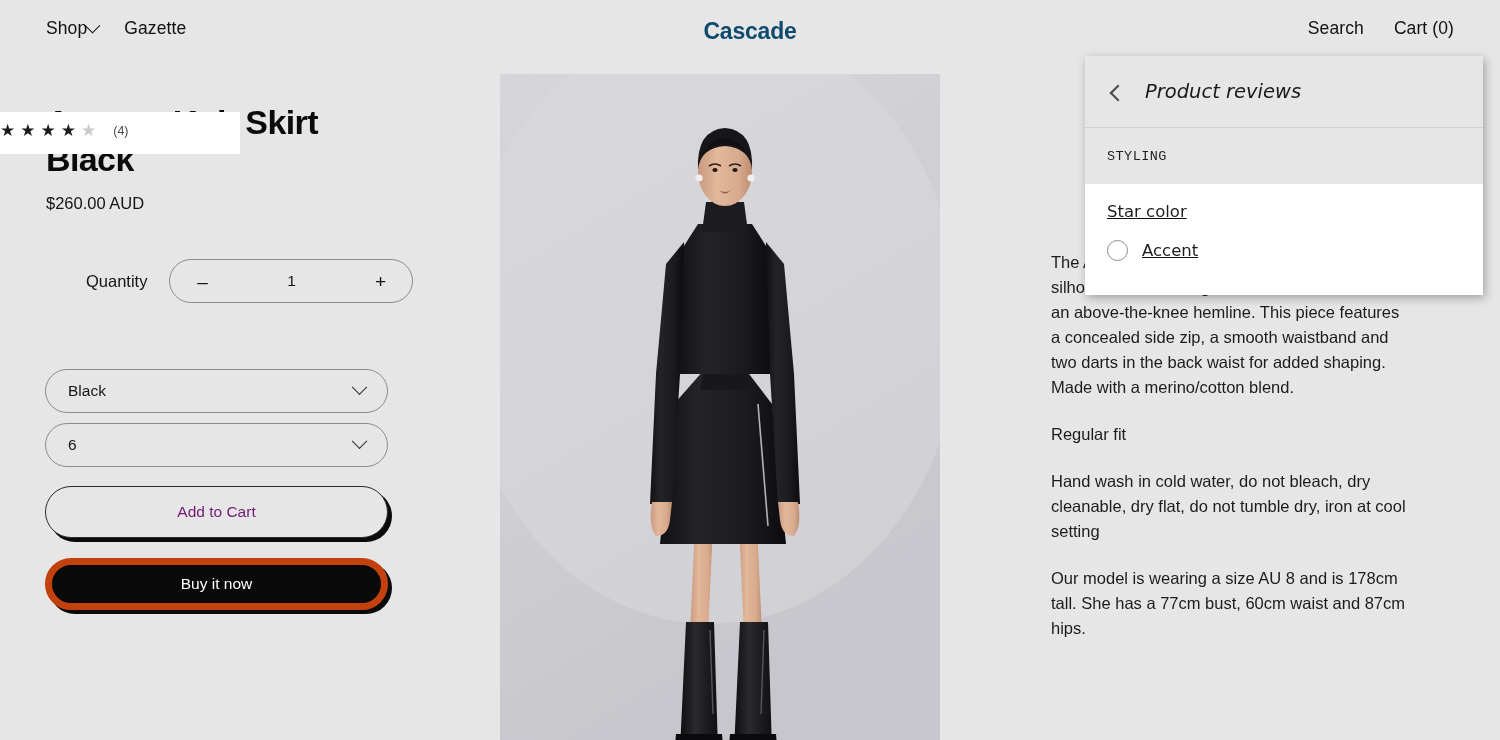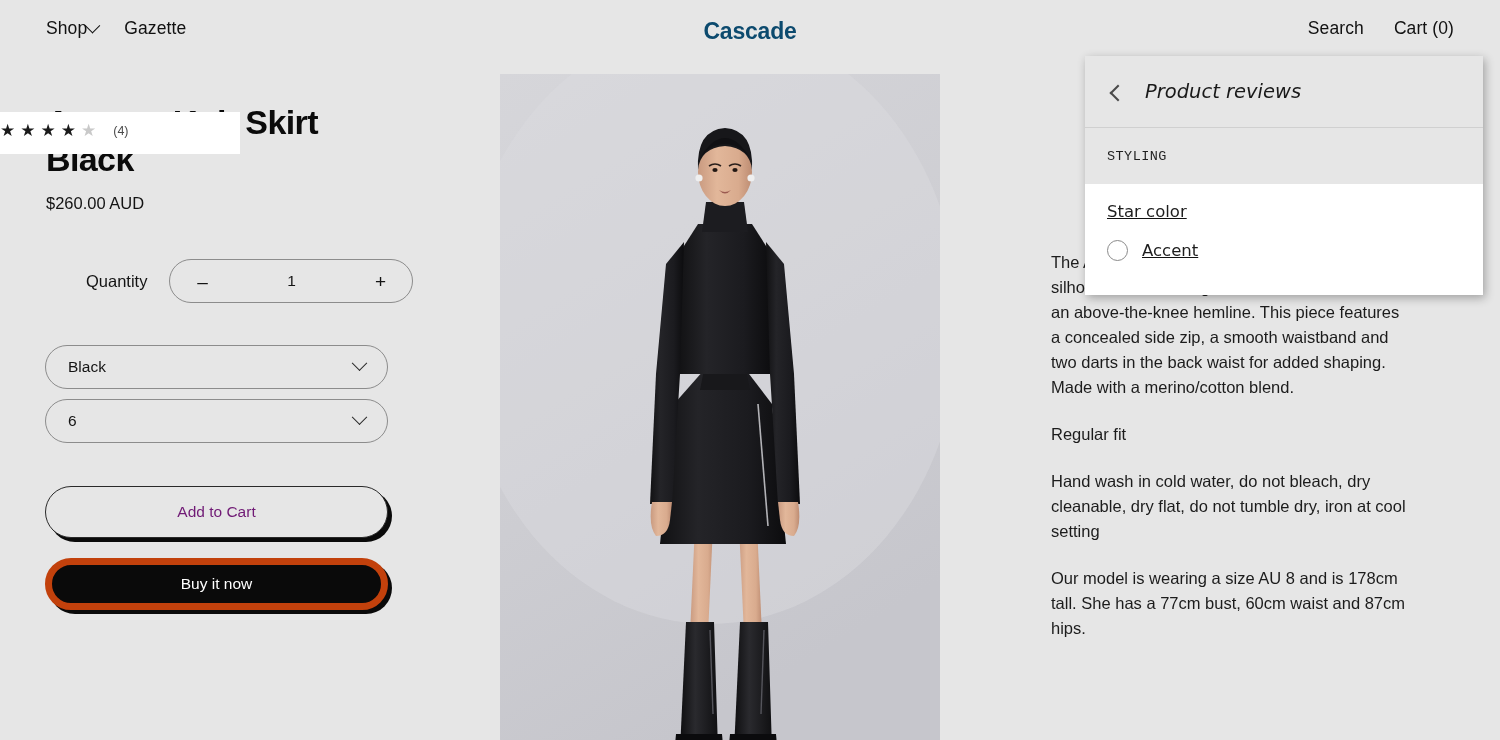--- a/index.html
+++ b/index.html
@@ -181,20 +181,21 @@
     left: 45px;
     width: 343px;
     height: 44px;
     border: 1px solid #8c8c8c;
     border-radius: 24px;
     background: transparent;
     display: flex;
     align-items: center;
     padding: 0 22px;
     cursor: pointer;
+    margin-top: 24px;
   }
   #select-color { top: 345px; }
   #select-size  { top: 399px; }
 
   .select-value {
     font-size: 15.5px;
     color: #141414;
     flex: 1;
   }
 

